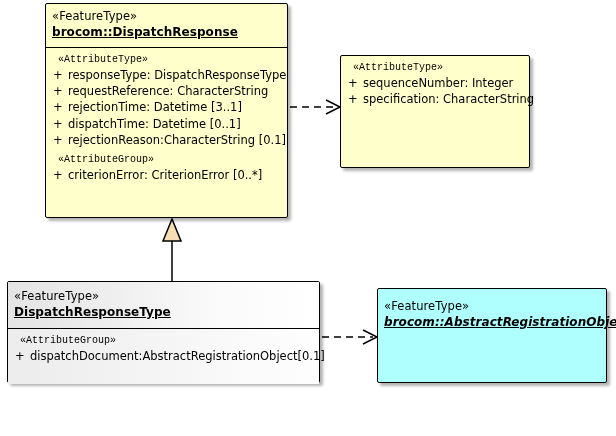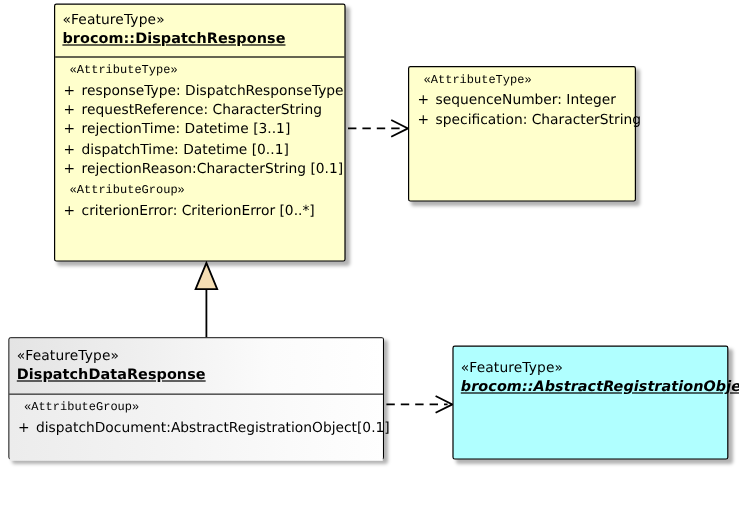--- a/index.html
+++ b/index.html
@@ -224,21 +224,21 @@
       <div class="attr-row">
         <span class="attr-vis">+</span>
         <span class="attr-text">specification: CharacterString</span>
       </div>
     </div>
   </div>
 
   <div class="uml-class" id="class-dispatch-data-response">
     <div class="uml-header with-divider box-gray-header">
       <span class="stereotype">«FeatureType»</span>
-      <span class="classname">DispatchDataResponse</span>
+      <span class="classname">DispatchResponseType</span>
     </div>
     <div class="uml-compartment box-gray-body" style="height:55px;">
       <div class="group-label">«AttributeGroup»</div>
 
       <div class="attr-row">
         <span class="attr-vis">+</span>
         <span class="attr-text">dispatchDocument:AbstractRegistrationObject[0.1]</span>
       </div>
     </div>
   </div>

